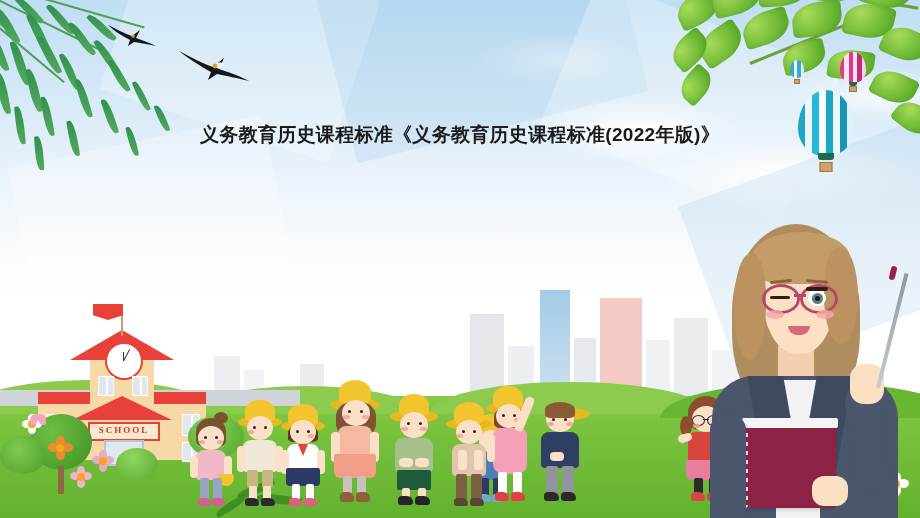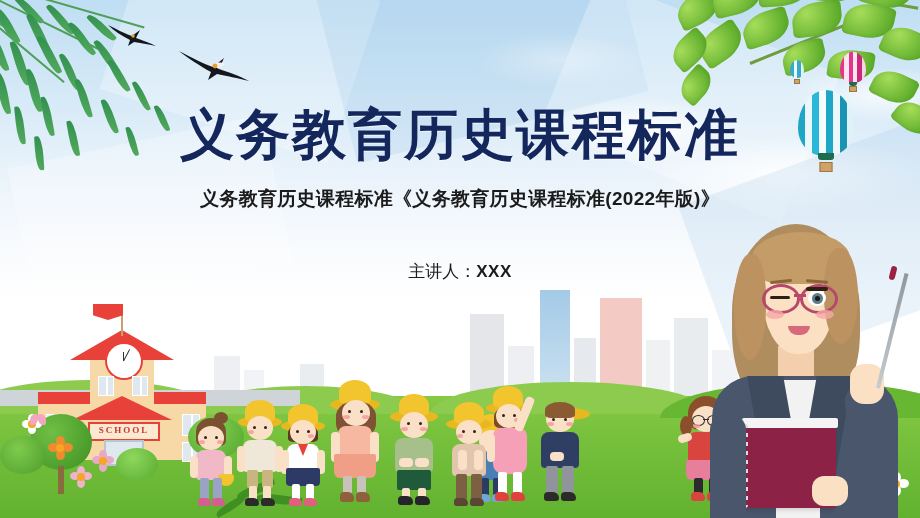--- a/index.html
+++ b/index.html
@@ -426,26 +426,22 @@
     <div class="env">
       <span style="left:0%;width:25%;background:#3aa8c8;"></span>
       <span style="left:25%;width:25%;background:#eaf7fb;"></span>
       <span style="left:50%;width:25%;background:#3aa8c8;"></span>
       <span style="left:75%;width:25%;background:#dff2f8;"></span>
     </div>
     <div class="basket" style="top:19px;width:4px;height:3px;"></div>
   </div>
 
   <div id="text-block">
-    <div id="main-title">义务教育历史课程标准</div>
     <div id="subtitle">义务教育历史课程标准《义务教育历史课程标准(2022年版)》</div>
     <div id="meta-row">
-      <div>
-        <span class="mlabel">主讲人：</span><span class="mval">XXX</span>
-      </div>
     </div>
   </div>
 
   <div class="kid" style="left:188px;width:46px;height:92px;">
     <div class="hair" style="left:8px;top:0;width:30px;height:28px;"></div>
     <div class="hair" style="left:26px;top:-6px;width:14px;height:12px;border-radius:50%;"></div>
     <div class="head" style="left:10px;top:8px;width:26px;height:24px;"></div>
     <div class="eye" style="left:16px;top:18px;width:3px;height:3px;"></div>
     <div class="eye" style="left:27px;top:18px;width:3px;height:3px;"></div>
     <div class="cheek" style="left:11px;top:22px;width:6px;height:4px;"></div>

